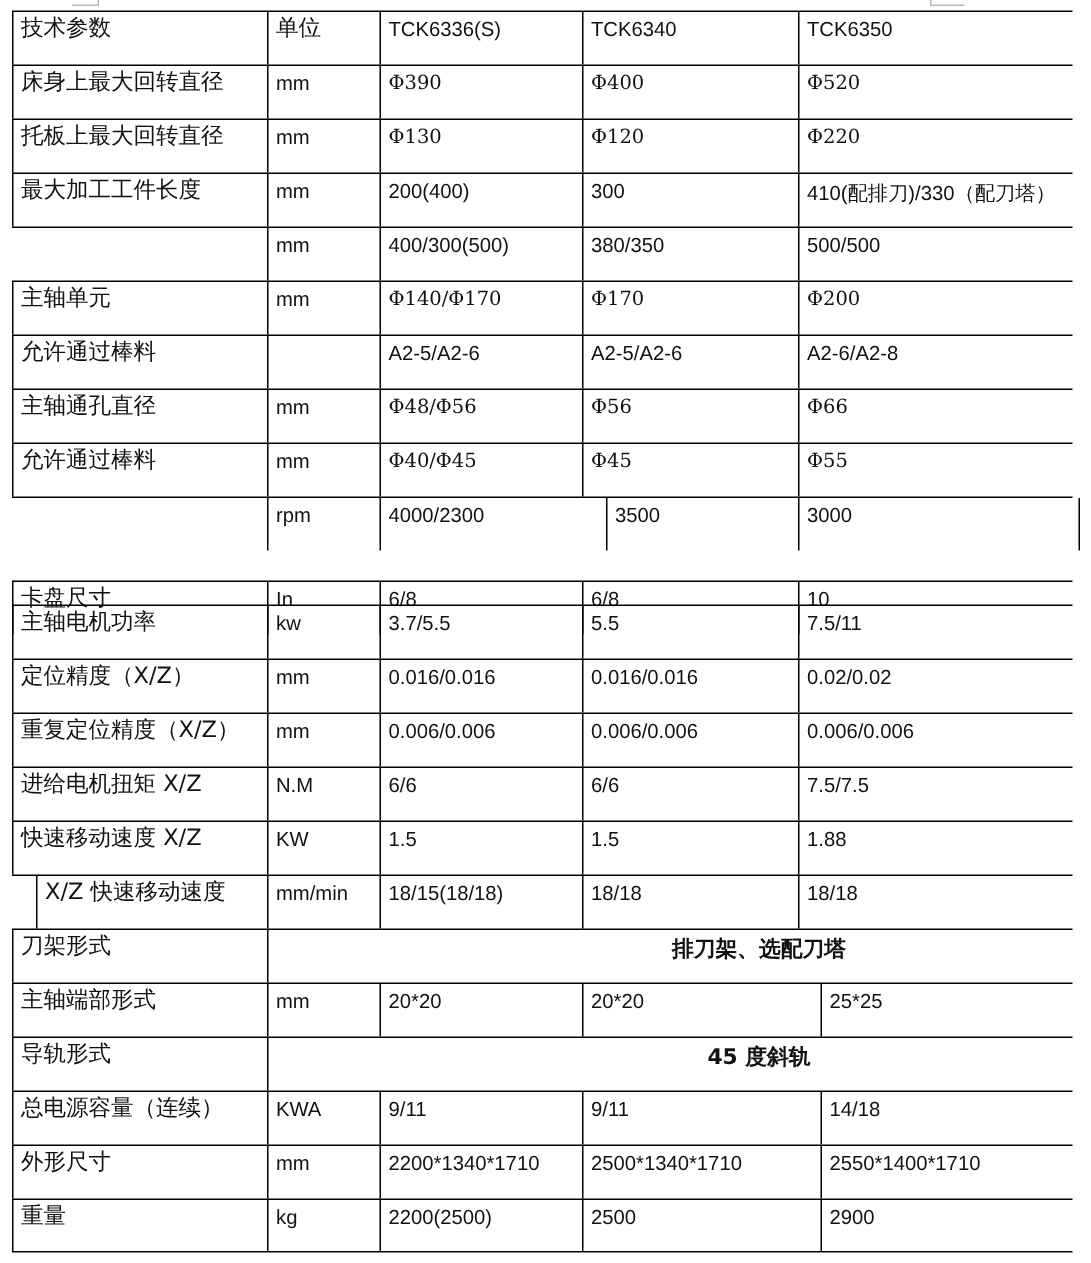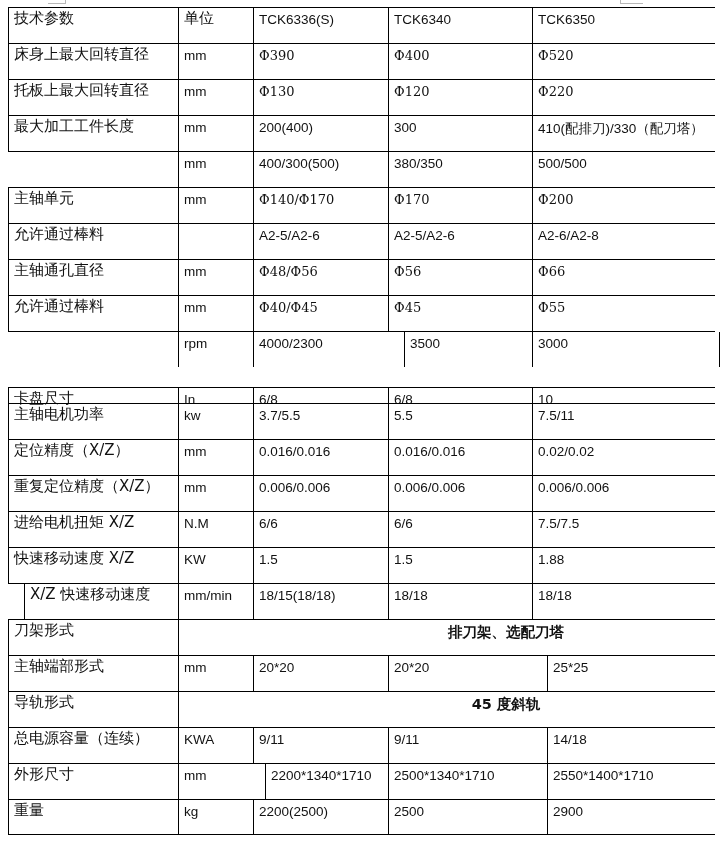--- a/index.html
+++ b/index.html
@@ -176,21 +176,21 @@
   <div class="row" style="top:720px">
     <div class="cell val" style="left:170px;width:76px">KWA</div>
     <div class="cell param" style="left:0;width:171px">总电源容量（连续）</div>
     <div class="cell val" style="left:245px;width:136px">9/11</div>
     <div class="cell val" style="left:380px;width:140px">9/11</div>
     <div class="cell val end" style="left:519px;width:188px">14/18</div>
   </div>
   <div class="row" style="top:756px">
     <div class="cell param" style="left:0;width:171px">外形尺寸</div>
     <div class="cell val" style="left:170px;width:76px">mm</div>
-    <div class="cell val" style="left:257px;width:136px">2200*1340*1710</div>
+    <div class="cell val" style="left:245px;width:136px">2200*1340*1710</div>
     <div class="cell val" style="left:380px;width:140px">2500*1340*1710</div>
     <div class="cell val end" style="left:519px;width:188px">2550*1400*1710</div>
   </div>
   <div class="row last" style="top:792px">
     <div class="cell param" style="left:0;width:171px">重量</div>
     <div class="cell val" style="left:170px;width:76px">kg</div>
     <div class="cell val" style="left:245px;width:108px">2200(2500)</div>
     <div class="cell val" style="left:380px;width:140px">2500</div>
     <div class="cell val end" style="left:519px;width:188px">2900</div>
   </div>

